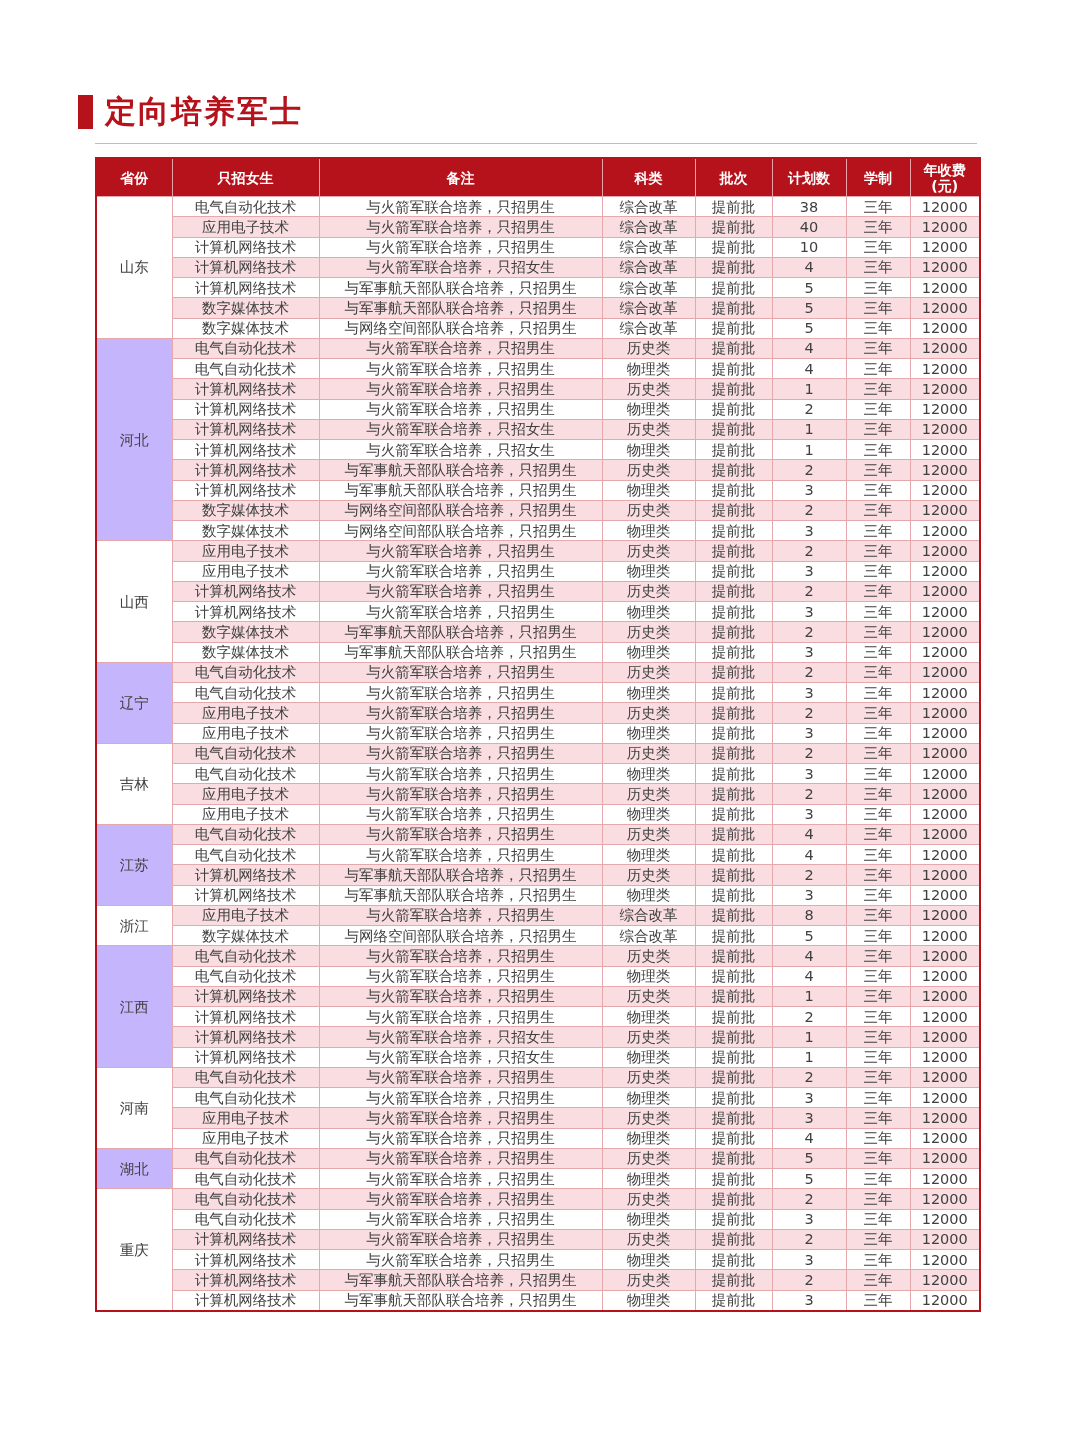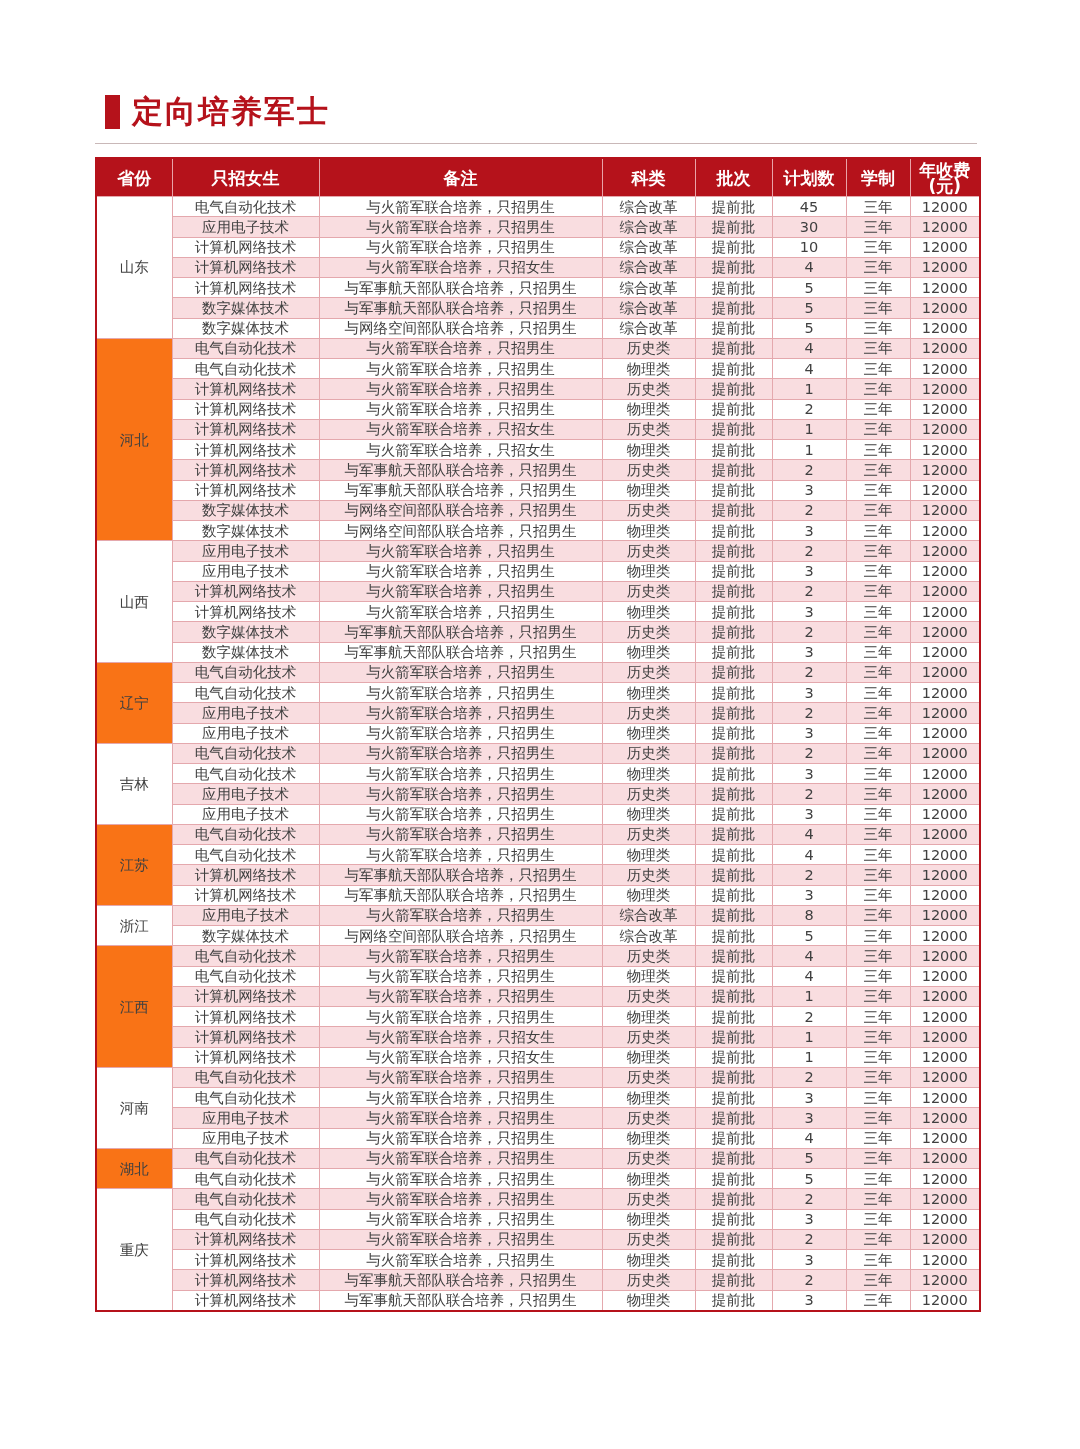--- a/index.html
+++ b/index.html
@@ -1,27 +1,27 @@
 <!DOCTYPE html>
 <html><head>
 <meta charset="utf-8">
 <style>
   html, body { margin: 0; padding: 0; background: #ffffff; }
   body { width: 1080px; height: 1449px; position: relative; font-family: "DejaVu Sans", "Liberation Sans", sans-serif; color: #3a3a3a; overflow: hidden; }
-  .title-wrap { position: absolute; left: 105px; top: 92px; height: 40px; display: flex; align-items: center; }
+  .title-wrap { position: absolute; left: 78px; top: 92px; height: 40px; display: flex; align-items: center; }
   .title-bar { width: 15px; height: 34px; background: #b5121b; margin-right: 12px; }
   .title-text { font-size: 31px; font-weight: bold; color: #b5121b; letter-spacing: 2px; }
   .title-rule { position: absolute; left: 95px; top: 143px; width: 882px; height: 1px; background: #c9b8b8; }
   table.main { position: absolute; left: 95px; top: 157px; width: 886px; border-collapse: collapse; table-layout: fixed; border: 2px solid #b5121b; }
-  table.main th { background: #b5121b; color: #fff; font-size: 17px; font-weight: bold; height: 37px; border-left: 1px solid #e9a3a8; border-right: 1px solid #e9a3a8; padding: 0; line-height: 16px; text-align: center; }
+  table.main th { background: #b5121b; color: #fff; font-size: 14px; font-weight: bold; height: 37px; border-left: 1px solid #e9a3a8; border-right: 1px solid #e9a3a8; padding: 0; line-height: 16px; text-align: center; }
   table.main td { height: 19.25px; font-size: 14.5px; text-align: center; padding: 0; border: 1px solid #e4a8ad; line-height: 18px; white-space: nowrap; overflow: hidden; color: #404040; }
   tr.alt td.c { background: #f9dde0; }
   tr.norm td.c { background: #ffffff; }
   td.prov { font-size: 15px; }
-  td.prov.pink { background: #f97316; }
+  td.prov.pink { background: #c4b5fd; }
   td.prov.white { background: #ffffff; }
 </style>
 </head>
 <body>
 
 <div class="title-wrap">
   <div class="title-bar"></div>
   <div class="title-text">定向培养军士</div>
 </div>
 <div class="title-rule"></div>
@@ -49,30 +49,30 @@
       <th><span>年收费</span><br><span>(元)</span></th>
     </tr>
   </thead>
   <tbody id="tbody">
       <tr class="norm">
         <td class="prov white" rowspan="7">山东</td>
         <td class="c">电气自动化技术</td>
         <td class="c">与火箭军联合培养，只招男生</td>
         <td class="c">综合改革</td>
         <td class="c">提前批</td>
-        <td class="c">45</td>
-        <td class="c">三年</td>
-        <td class="c">12000</td>
-      </tr>
-      <tr class="alt">
-        <td class="c">应用电子技术</td>
-        <td class="c">与火箭军联合培养，只招男生</td>
-        <td class="c">综合改革</td>
-        <td class="c">提前批</td>
-        <td class="c">30</td>
+        <td class="c">38</td>
+        <td class="c">三年</td>
+        <td class="c">12000</td>
+      </tr>
+      <tr class="alt">
+        <td class="c">应用电子技术</td>
+        <td class="c">与火箭军联合培养，只招男生</td>
+        <td class="c">综合改革</td>
+        <td class="c">提前批</td>
+        <td class="c">40</td>
         <td class="c">三年</td>
         <td class="c">12000</td>
       </tr>
       <tr class="norm">
         <td class="c">计算机网络技术</td>
         <td class="c">与火箭军联合培养，只招男生</td>
         <td class="c">综合改革</td>
         <td class="c">提前批</td>
         <td class="c">10</td>
         <td class="c">三年</td>

